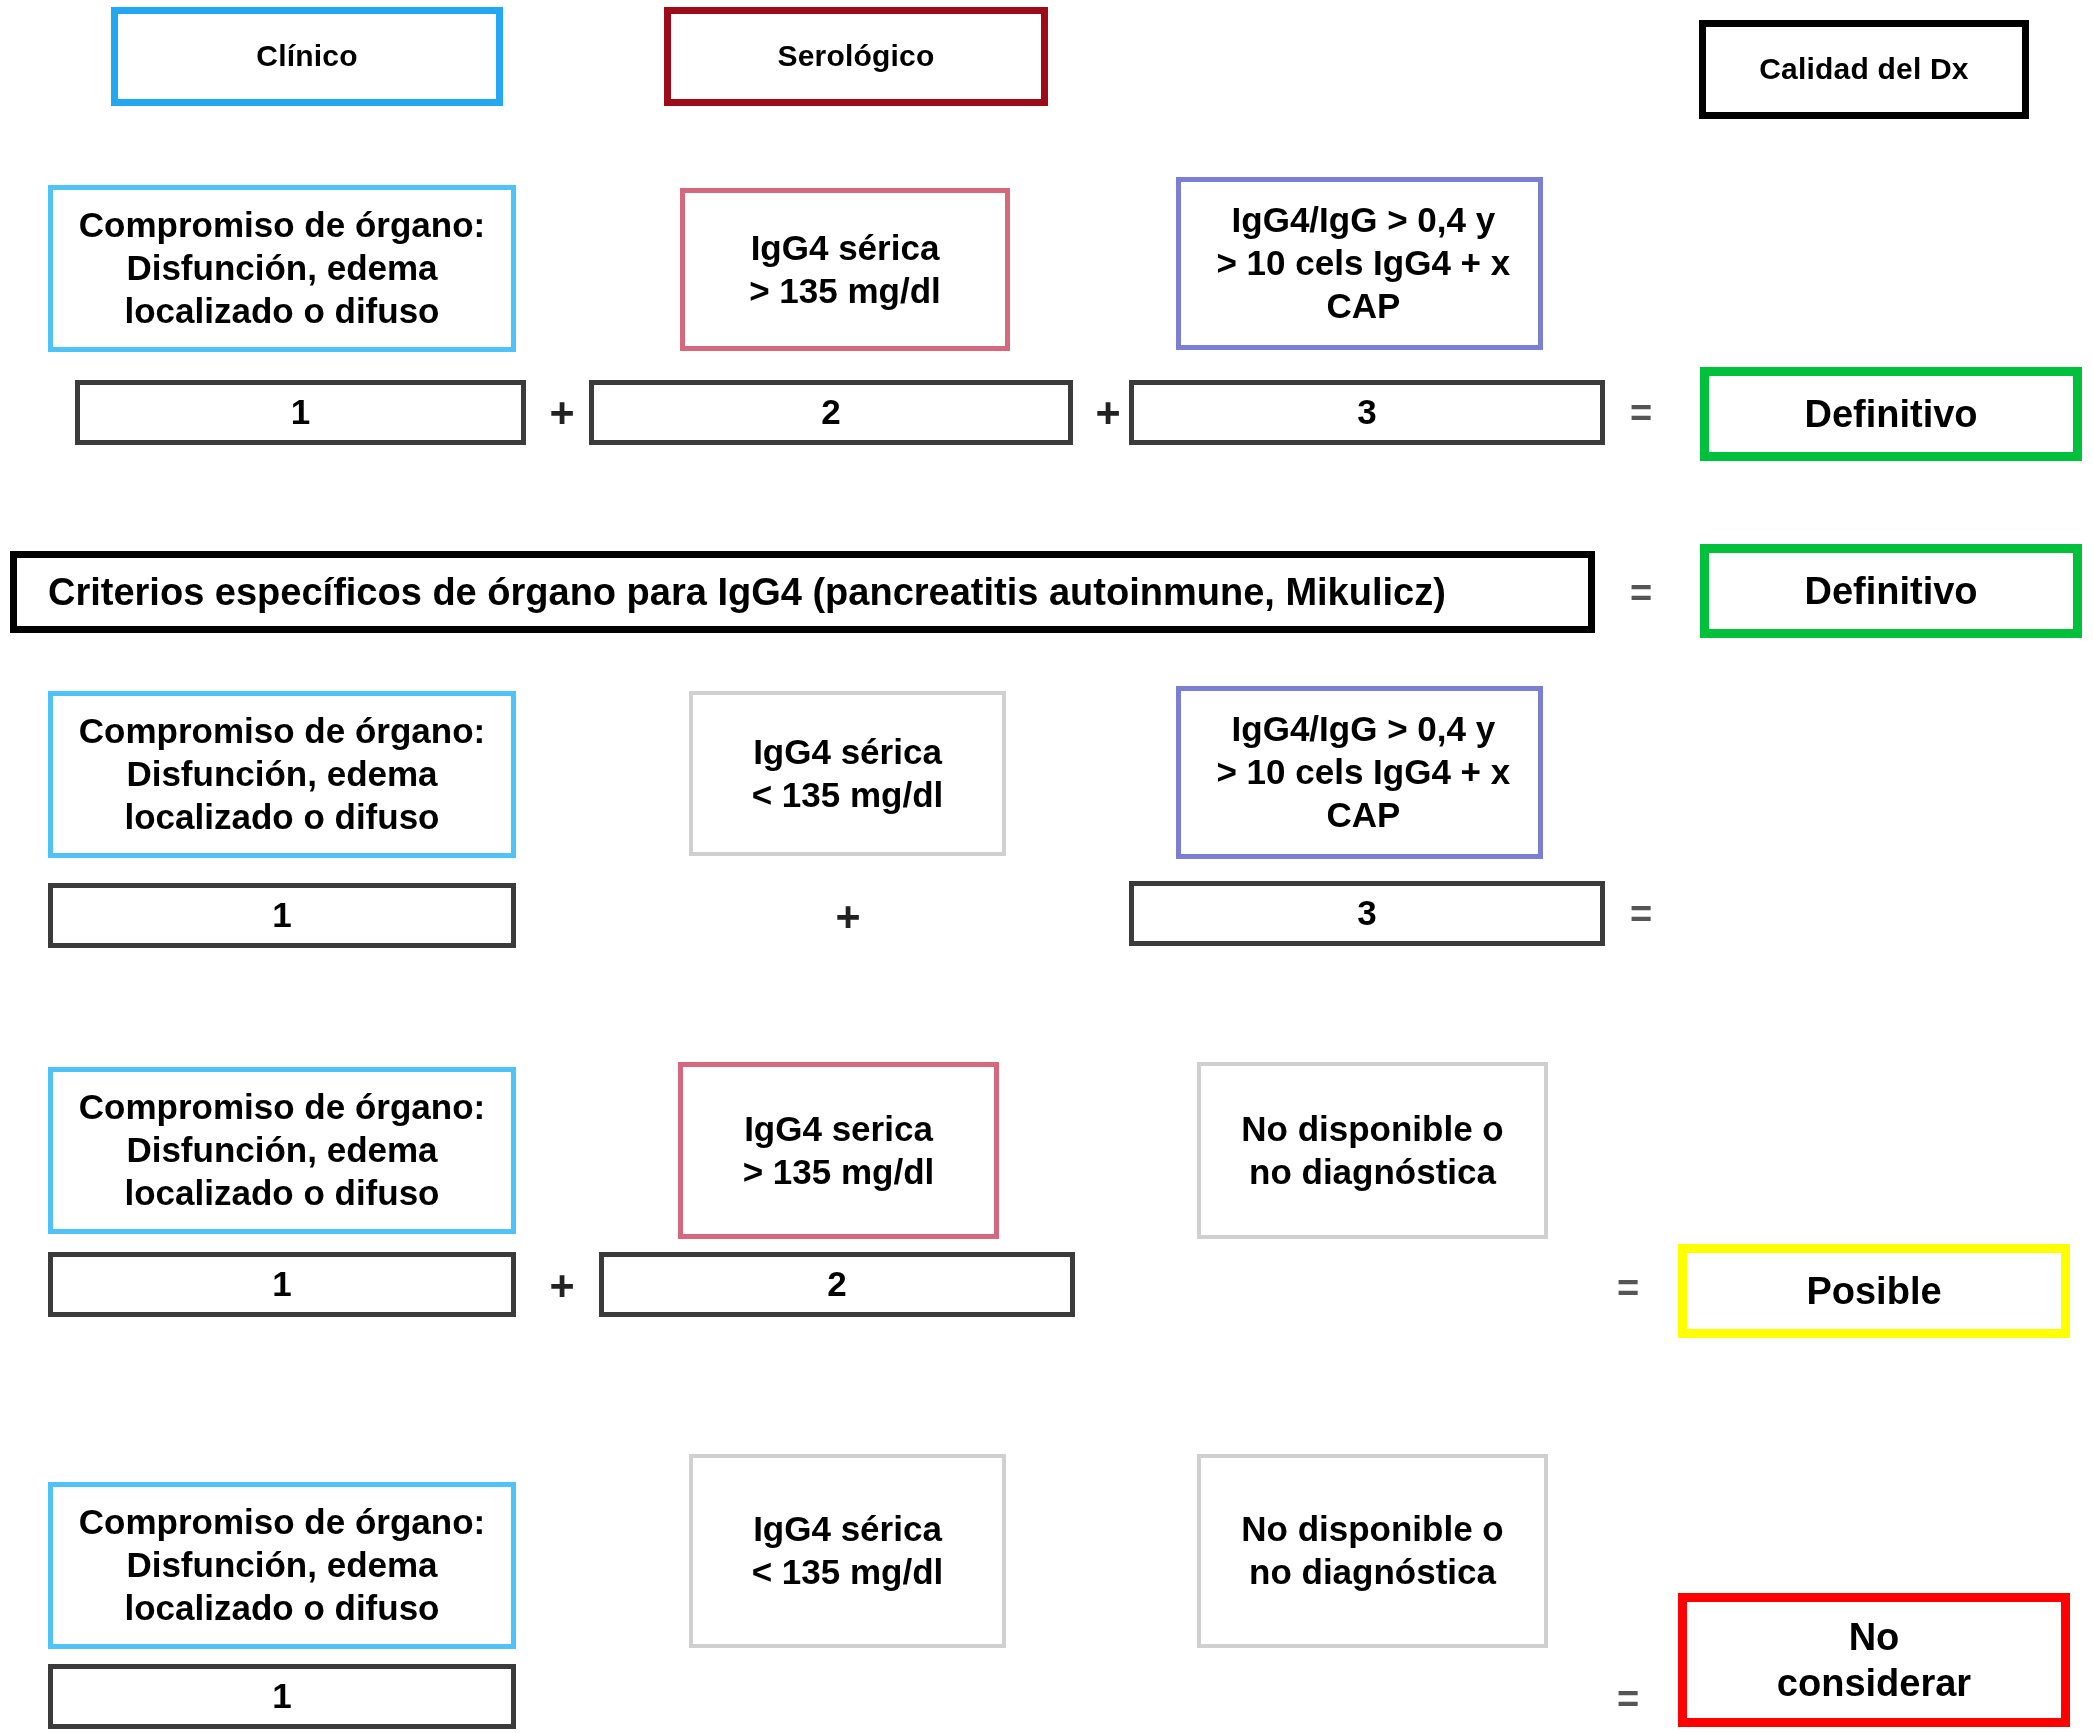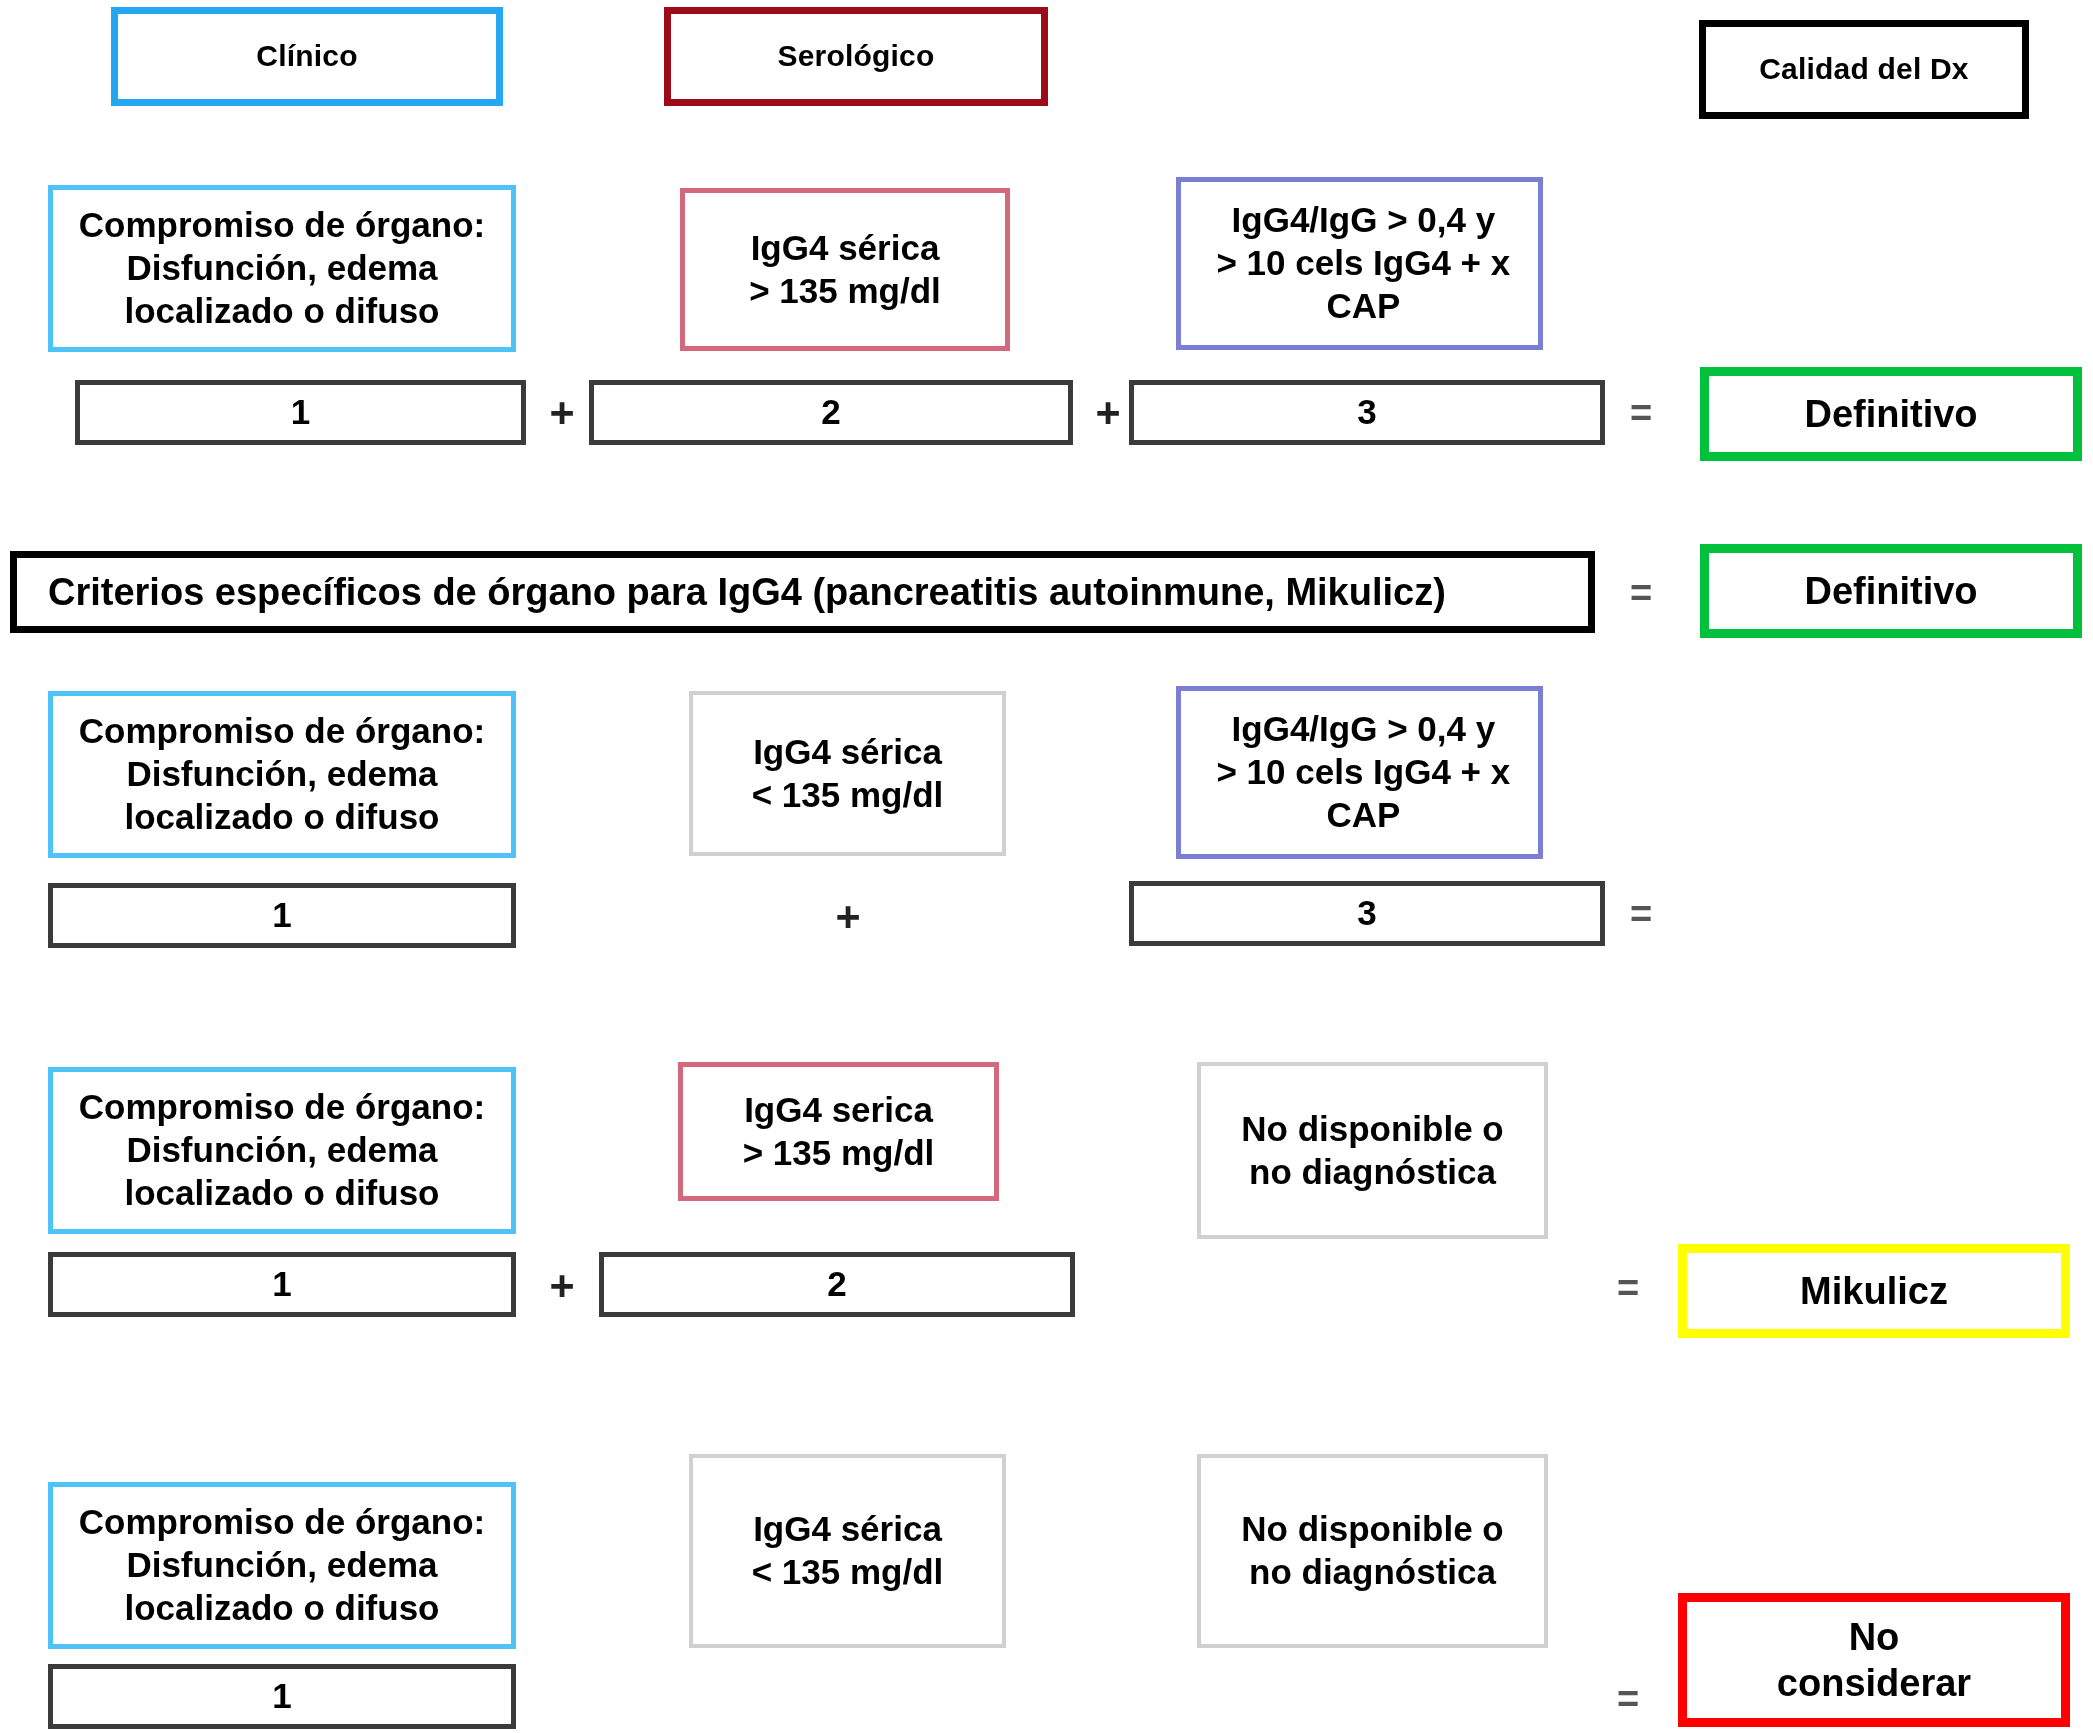--- a/index.html
+++ b/index.html
@@ -209,21 +209,21 @@
     <span>=</span>
   </div>
 
 
   <div class="box crit clinic b-cyan" style="left:48px; top:1067px; width:468px; height:167px;">
     <span class="txt">Compromiso de órgano:
 Disfunción, edema
 localizado o difuso</span>
   </div>
 
-  <div class="box crit b-pink" style="left:678px; top:1062px; width:321px; height:139px;">
+  <div class="box crit b-pink" style="left:678px; top:1062px; width:321px; height:177px;">
     <span class="txt">IgG4 serica
 &gt; 135 mg/dl</span>
   </div>
 
   <div class="box crit b-gray" style="left:1197px; top:1062px; width:351px; height:177px;">
     <span class="txt">No disponible o
 no diagnóstica</span>
   </div>
 
   <div class="box numbar" style="left:48px; top:1252px; width:468px;">
@@ -236,21 +236,21 @@
 
   <div class="box numbar" style="left:599px; top:1252px; width:476px;">
     <span class="txt">2</span>
   </div>
 
   <div class="op op-eq" style="left:1607px; top:1269px; width:42px;">
     <span>=</span>
   </div>
 
   <div class="box result r-posible" style="left:1678px; top:1244px; width:392px;">
-    <span class="txt">Mikulicz</span>
+    <span class="txt">Posible</span>
   </div>
 
   <div class="box crit clinic b-cyan" style="left:48px; top:1482px; width:468px; height:167px;">
     <span class="txt">Compromiso de órgano:
 Disfunción, edema
 localizado o difuso</span>
   </div>
 
   <div class="box crit b-gray" style="left:689px; top:1454px; width:317px; height:194px;">
     <span class="txt">IgG4 sérica

